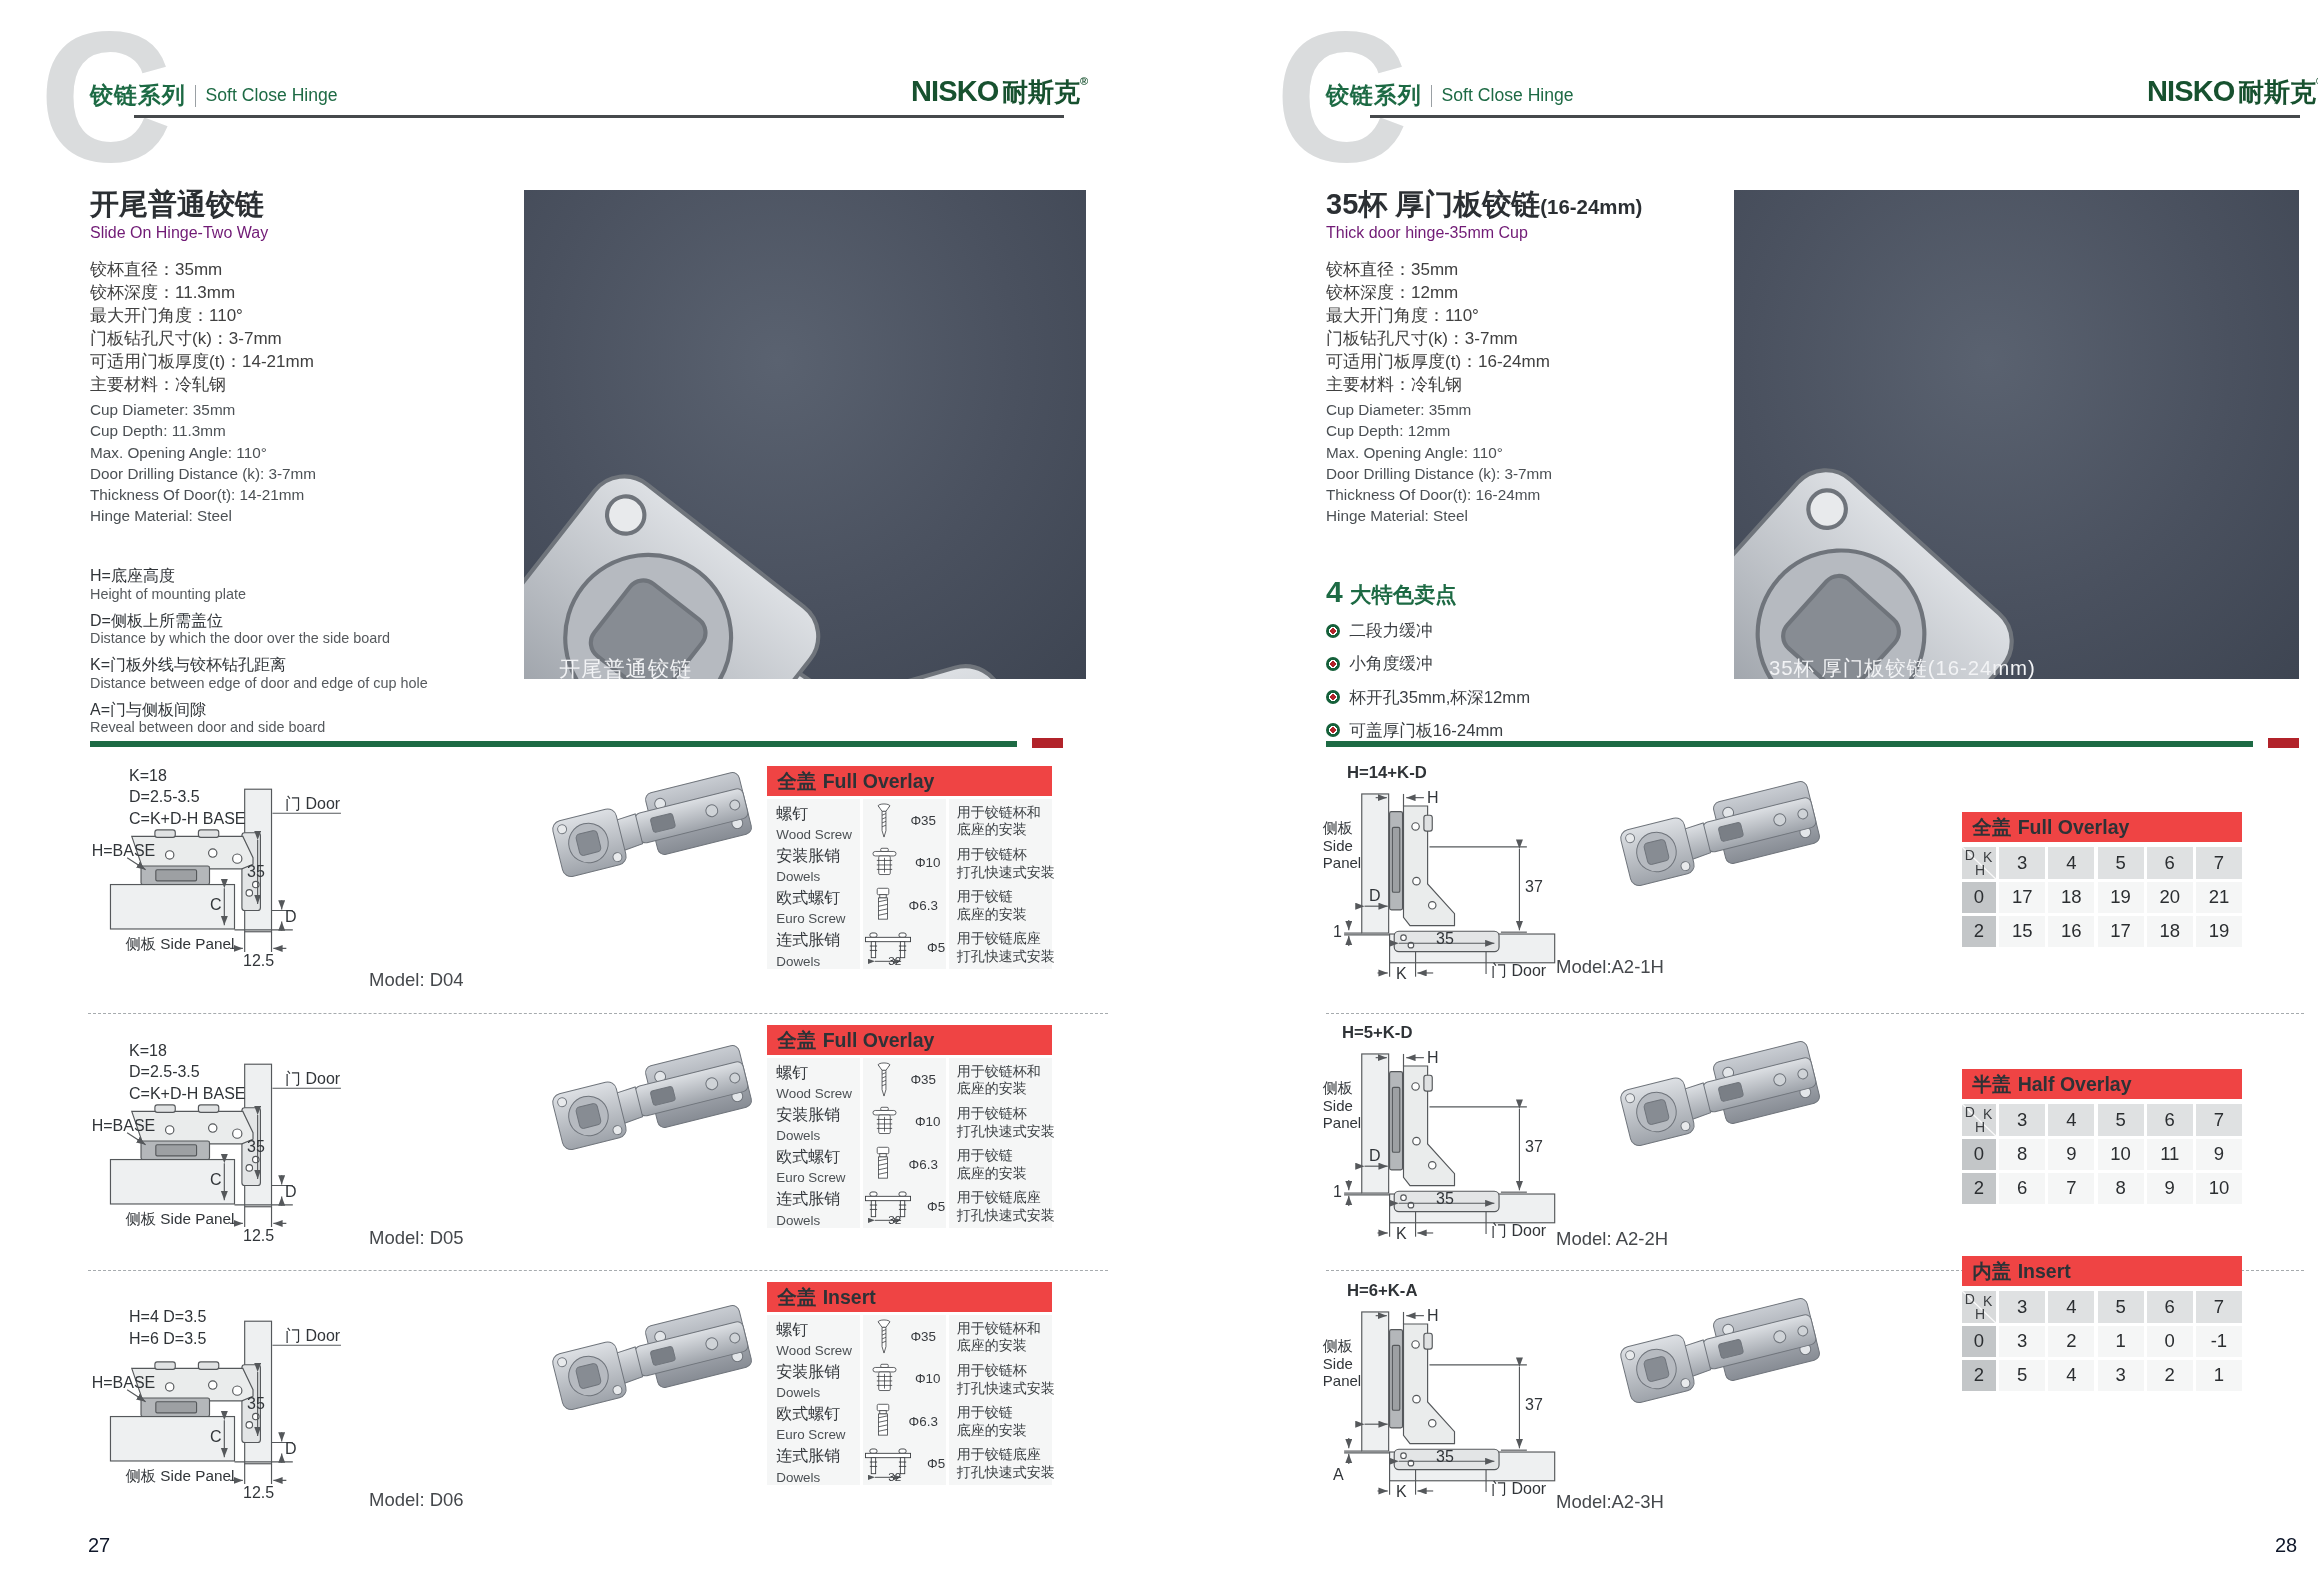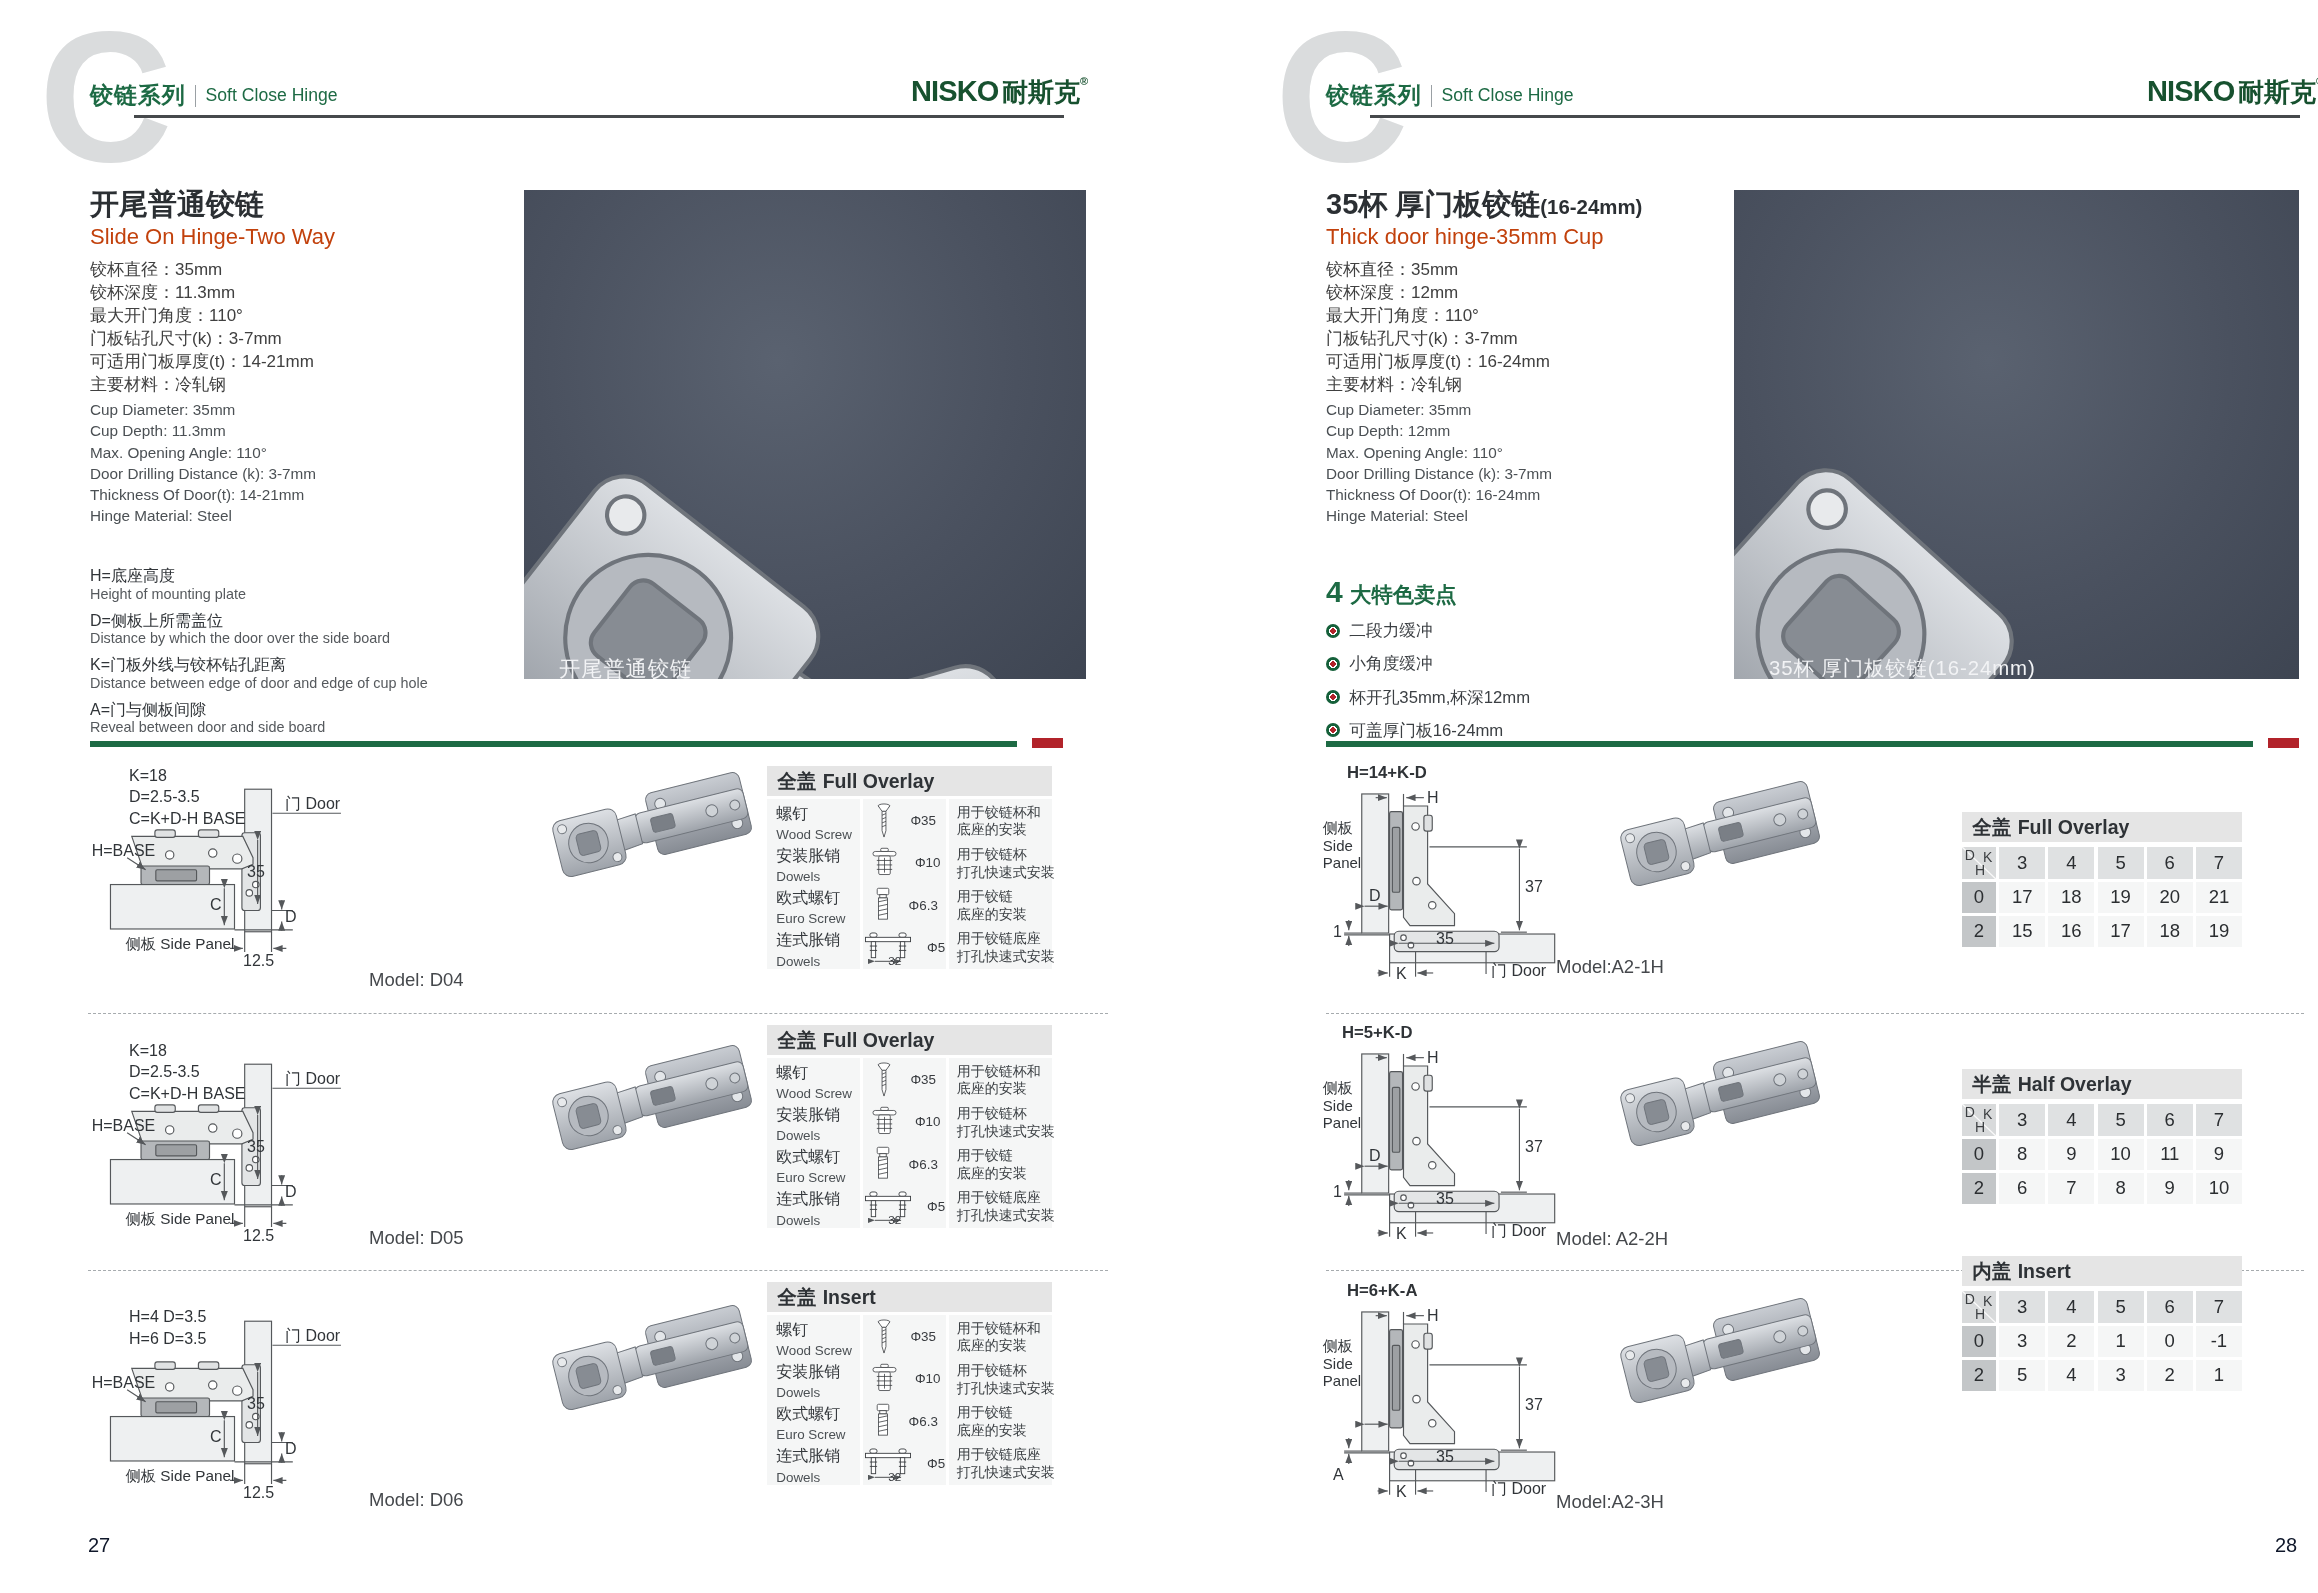--- a/index.html
+++ b/index.html
@@ -13,21 +13,21 @@
   .series .sbar{width:1.4px;height:22px;background:#9aa0a4}
   .series .sen{font-size:17.6px;color:#1d6a44}
   .logo{display:flex;align-items:flex-start;color:#17512f;font-weight:bold;white-space:nowrap}
   .logo .b1{font-size:29px;letter-spacing:-0.9px}
   .logo .b2{font-size:26px;margin-left:3.7px}
   .logo .reg{font-size:11px;margin-top:0}
   .hline{height:3.2px;background:#46494c}
   
   .ptitle{font-size:29px;font-weight:bold;color:#2b2f33;white-space:nowrap}
   .ptitle .suffix{font-size:20.4px}
-  .psub{font-size:22px;color:#c2410c}
+  .psub{font-size:16px;color:#701a75}
   .speccn div{font-size:17px;color:#404040;line-height:23px;white-space:nowrap}
   .specen div{font-size:15.3px;color:#4b5054;line-height:21.3px;white-space:nowrap}
   .legend .lcn{font-size:16px;color:#303438;line-height:19.5px;margin-top:7.4px;white-space:nowrap}
   .legend .len{font-size:14.4px;color:#55595d;line-height:17.6px;white-space:nowrap}
   
   .photo{background:radial-gradient(ellipse at 45% 35%, #5a6270 0%, #4a515f 55%, #3e4552 100%);overflow:hidden}
   .photo .cap{position:absolute;left:35px;font-size:21.3px;color:#f2f3f5;letter-spacing:0.9px;white-space:nowrap}
   .sphoto svg{transform:rotate(-14deg)}
   
   .gbar{background:#1d6a44}
@@ -37,21 +37,21 @@
   .pnum{font-size:20px;color:#0f172a}
   
   .ftitle{display:flex;align-items:baseline;gap:7.4px;color:#1d6a44}
   .fnum{font-size:30px;font-weight:bold}
   .ftxt{font-size:21.3px;font-weight:bold}
   .fitem{display:flex;align-items:center;gap:9.3px;margin-top:10.2px}
   .fdot{width:14px;height:14px;border-radius:50%;flex:none;
         background:radial-gradient(circle at 50% 50%, #b2232a 0 2.8px, #ffffff 2.8px 4.2px, #15603a 4.2px 7px)}
   .fitem .t{font-size:16.7px;color:#3b3f43;white-space:nowrap}
   
-  .tbar{height:30px;background:#e5e5e5;display:flex;align-items:center;gap:6.5px;padding-left:10.2px;
+  .tbar{height:30px;background:#ef4444;display:flex;align-items:center;gap:6.5px;padding-left:10.2px;
         font-size:19.5px;font-weight:600;color:#2e3236;white-space:nowrap}
   .itable{width:286px}
   .itable .tbar{width:275px}
   .itrow{display:grid;grid-template-columns:93px 83px 103px;gap:3.2px;margin-top:3.2px;height:39px}
   .itrow>div{background:#f5f6f6}
   .itname{padding:4.6px 0 0 9.3px}
   .itname .cn{font-size:16px;color:#35393d;white-space:nowrap}
   .itname .en{font-size:13.4px;color:#4b5054;margin-top:2.3px;white-space:nowrap}
   .iticon{display:flex;align-items:center;justify-content:center;gap:15px;position:relative}
   .iticon .dim{font-size:13.4px;color:#393c40}

